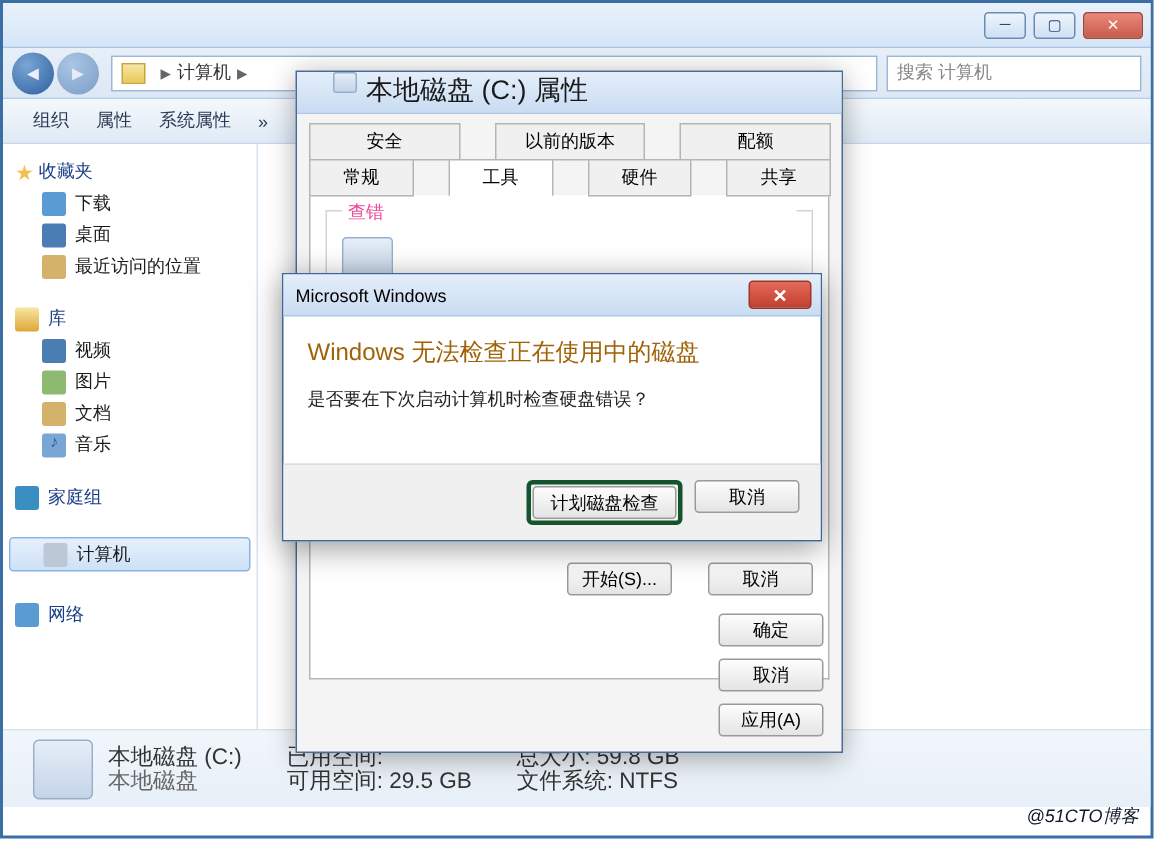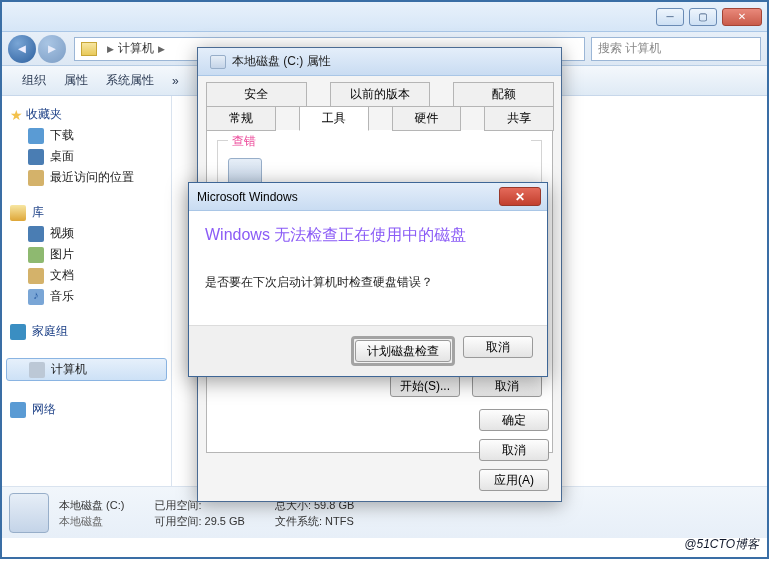--- a/index.html
+++ b/index.html
@@ -29,51 +29,51 @@
   .pic{background:#8eb970;}
   .doc{background:#d4b26a;}
   .music{background:#7aa6d6;color:#2a5ea4;text-align:center;font-size:11px;}
   .home{background:#3a8ec2;}
   .comp{background:#bcc8d6;}
   .net{background:#5a9bd4;}
   .dl{background:#5a9bd4;}
   .desk{background:#4a7db3;}
   .recent{background:#d4b26a;}
   .content{flex:1;background:#fff;}
-  .statusbar{height:52px;border-top:1px solid #d9e3ef;background:linear-gradient(to bottom,#f1f6fb,#e7eff8);display:flex;align-items:center;padding:4px 7px;font-size:11px;color:#333;}
+  .statusbar{height:52px;border-top:1px solid #d9e3ef;background:linear-gradient(to bottom,#f1f6fb,#e7eff8);display:flex;align-items:center;padding:4px 20px;font-size:15px;color:#333;}
   .drive-ico{width:40px;height:40px;background:linear-gradient(to bottom,#e6eef7,#c4d4e8);border:1px solid #97aec9;border-radius:4px;margin-right:10px;}
   .statcol{margin-right:30px;}
   .statcol div{line-height:16px;}
   .watermark{position:absolute;bottom:4px;right:8px;font-size:12px;color:#0f172a;font-style:italic;}
   
   .props{position:absolute;left:195px;top:45px;width:365px;height:455px;background:#f4f4f4;border:1px solid #4a6b93;box-shadow:0 3px 18px rgba(0,0,0,.35);}
-  .props-title{height:28px;background:linear-gradient(to bottom,#e4eefa,#c9dcf2);display:flex;align-items:center;padding:0 12px;font-size:12px;color:#1a1a1a;border-bottom:1px solid #a9c6e6;}
+  .props-title{height:28px;background:linear-gradient(to bottom,#e4eefa,#c9dcf2);display:flex;padding:0 24px;font-size:18px;color:#1a1a1a;border-bottom:1px solid #a9c6e6;}
   .props-title .drive-sm{width:16px;height:14px;background:linear-gradient(to bottom,#e6eef7,#c4d4e8);border:1px solid #97aec9;margin-right:6px;border-radius:2px;}
   .tabs{display:flex;flex-wrap:wrap;padding:6px 8px 0;font-size:12px;}
   .tabrow{display:flex;width:100%;gap:24px;}
   .tab{flex:1;border:1px solid #b5b5b5;background:#f0f0f0;padding:3px 0;text-align:center;margin-right:-1px;margin-bottom:-1px;position:relative;cursor:default;}
   .tab.active{background:#fff;border-bottom-color:#fff;z-index:2;}
   .tabbody{margin:0 8px 8px;background:#fff;border:1px solid #b5b5b5;border-top:none;height:323px;padding:10px;}
   .groupbox{border:1px solid #d4d4d4;padding:10px 10px 12px;font-size:12px;position:relative;}
   .groupbox legend{font-size:12px;padding:0 4px;color:#ec4899;position:relative;top:-18px;background:#fff;}
   .gb-inner{display:flex;align-items:flex-start;margin-top:-10px;}
   .drive-md{width:34px;height:28px;background:linear-gradient(to bottom,#e6eef7,#c4d4e8);border:1px solid #97aec9;border-radius:3px;margin-right:10px;flex-shrink:0;}
   .gb-text{flex:1;color:#333;font-size:12px;}
-  .btnrow{display:flex;justify-content:flex-end;gap:12px;margin-top:6px;}
+  .btnrow{display:flex;justify-content:flex-end;gap:24px;margin-top:6px;}
   .wbtn{min-width:70px;height:22px;font-size:12px;background:linear-gradient(to bottom,#fdfdfd,#e4e4e4);border:1px solid #9a9a9a;border-radius:3px;display:flex;align-items:center;justify-content:center;cursor:default;padding:0 8px;}
   .props-footer{position:absolute;bottom:10px;right:12px;display:flex;gap:8px;flex-direction:column;}
   
   .modal{position:absolute;left:186px;top:180px;width:360px;background:#fff;border:1px solid #3e6696;box-shadow:0 4px 20px rgba(0,0,0,.4);z-index:5;}
   .modal-title{height:28px;background:linear-gradient(to bottom,#e4eefa,#c9dcf2);display:flex;align-items:center;justify-content:space-between;padding:0 0 0 8px;font-size:12px;border-bottom:1px solid #a9c6e6;}
   .modal-close{width:42px;height:19px;background:linear-gradient(to bottom,#e46a5a,#c23f2e);border:1px solid #99382a;border-radius:3px;margin-right:6px;display:flex;align-items:center;justify-content:center;color:#fff;font-size:12px;font-weight:bold;}
   .modal-body{padding:14px 16px 12px;font-size:13px;}
-  .modal-head{color:#8b5cf6;font-size:16px;margin-bottom:28px;}
+  .modal-head{color:#a16207;font-size:16px;margin-bottom:12px;}
   .modal-text{color:#222;font-size:12px;margin-bottom:22px;}
   .modal-btns{background:#f0f0f0;padding:10px 14px;display:flex;justify-content:flex-end;gap:8px;border-top:1px solid #dcdcdc;}
-  .highlight{border:3px solid #a3a3a3;border-radius:4px;padding:1px;}
+  .highlight{border:3px solid #14532d;border-radius:4px;padding:1px;}
 </style>
 </head>
 <body>
 
 <div class="outer">
 
   <div class="titlebar">
     <div class="win-btn">─</div>
     <div class="win-btn">▢</div>
     <div class="win-btn close">✕</div>

